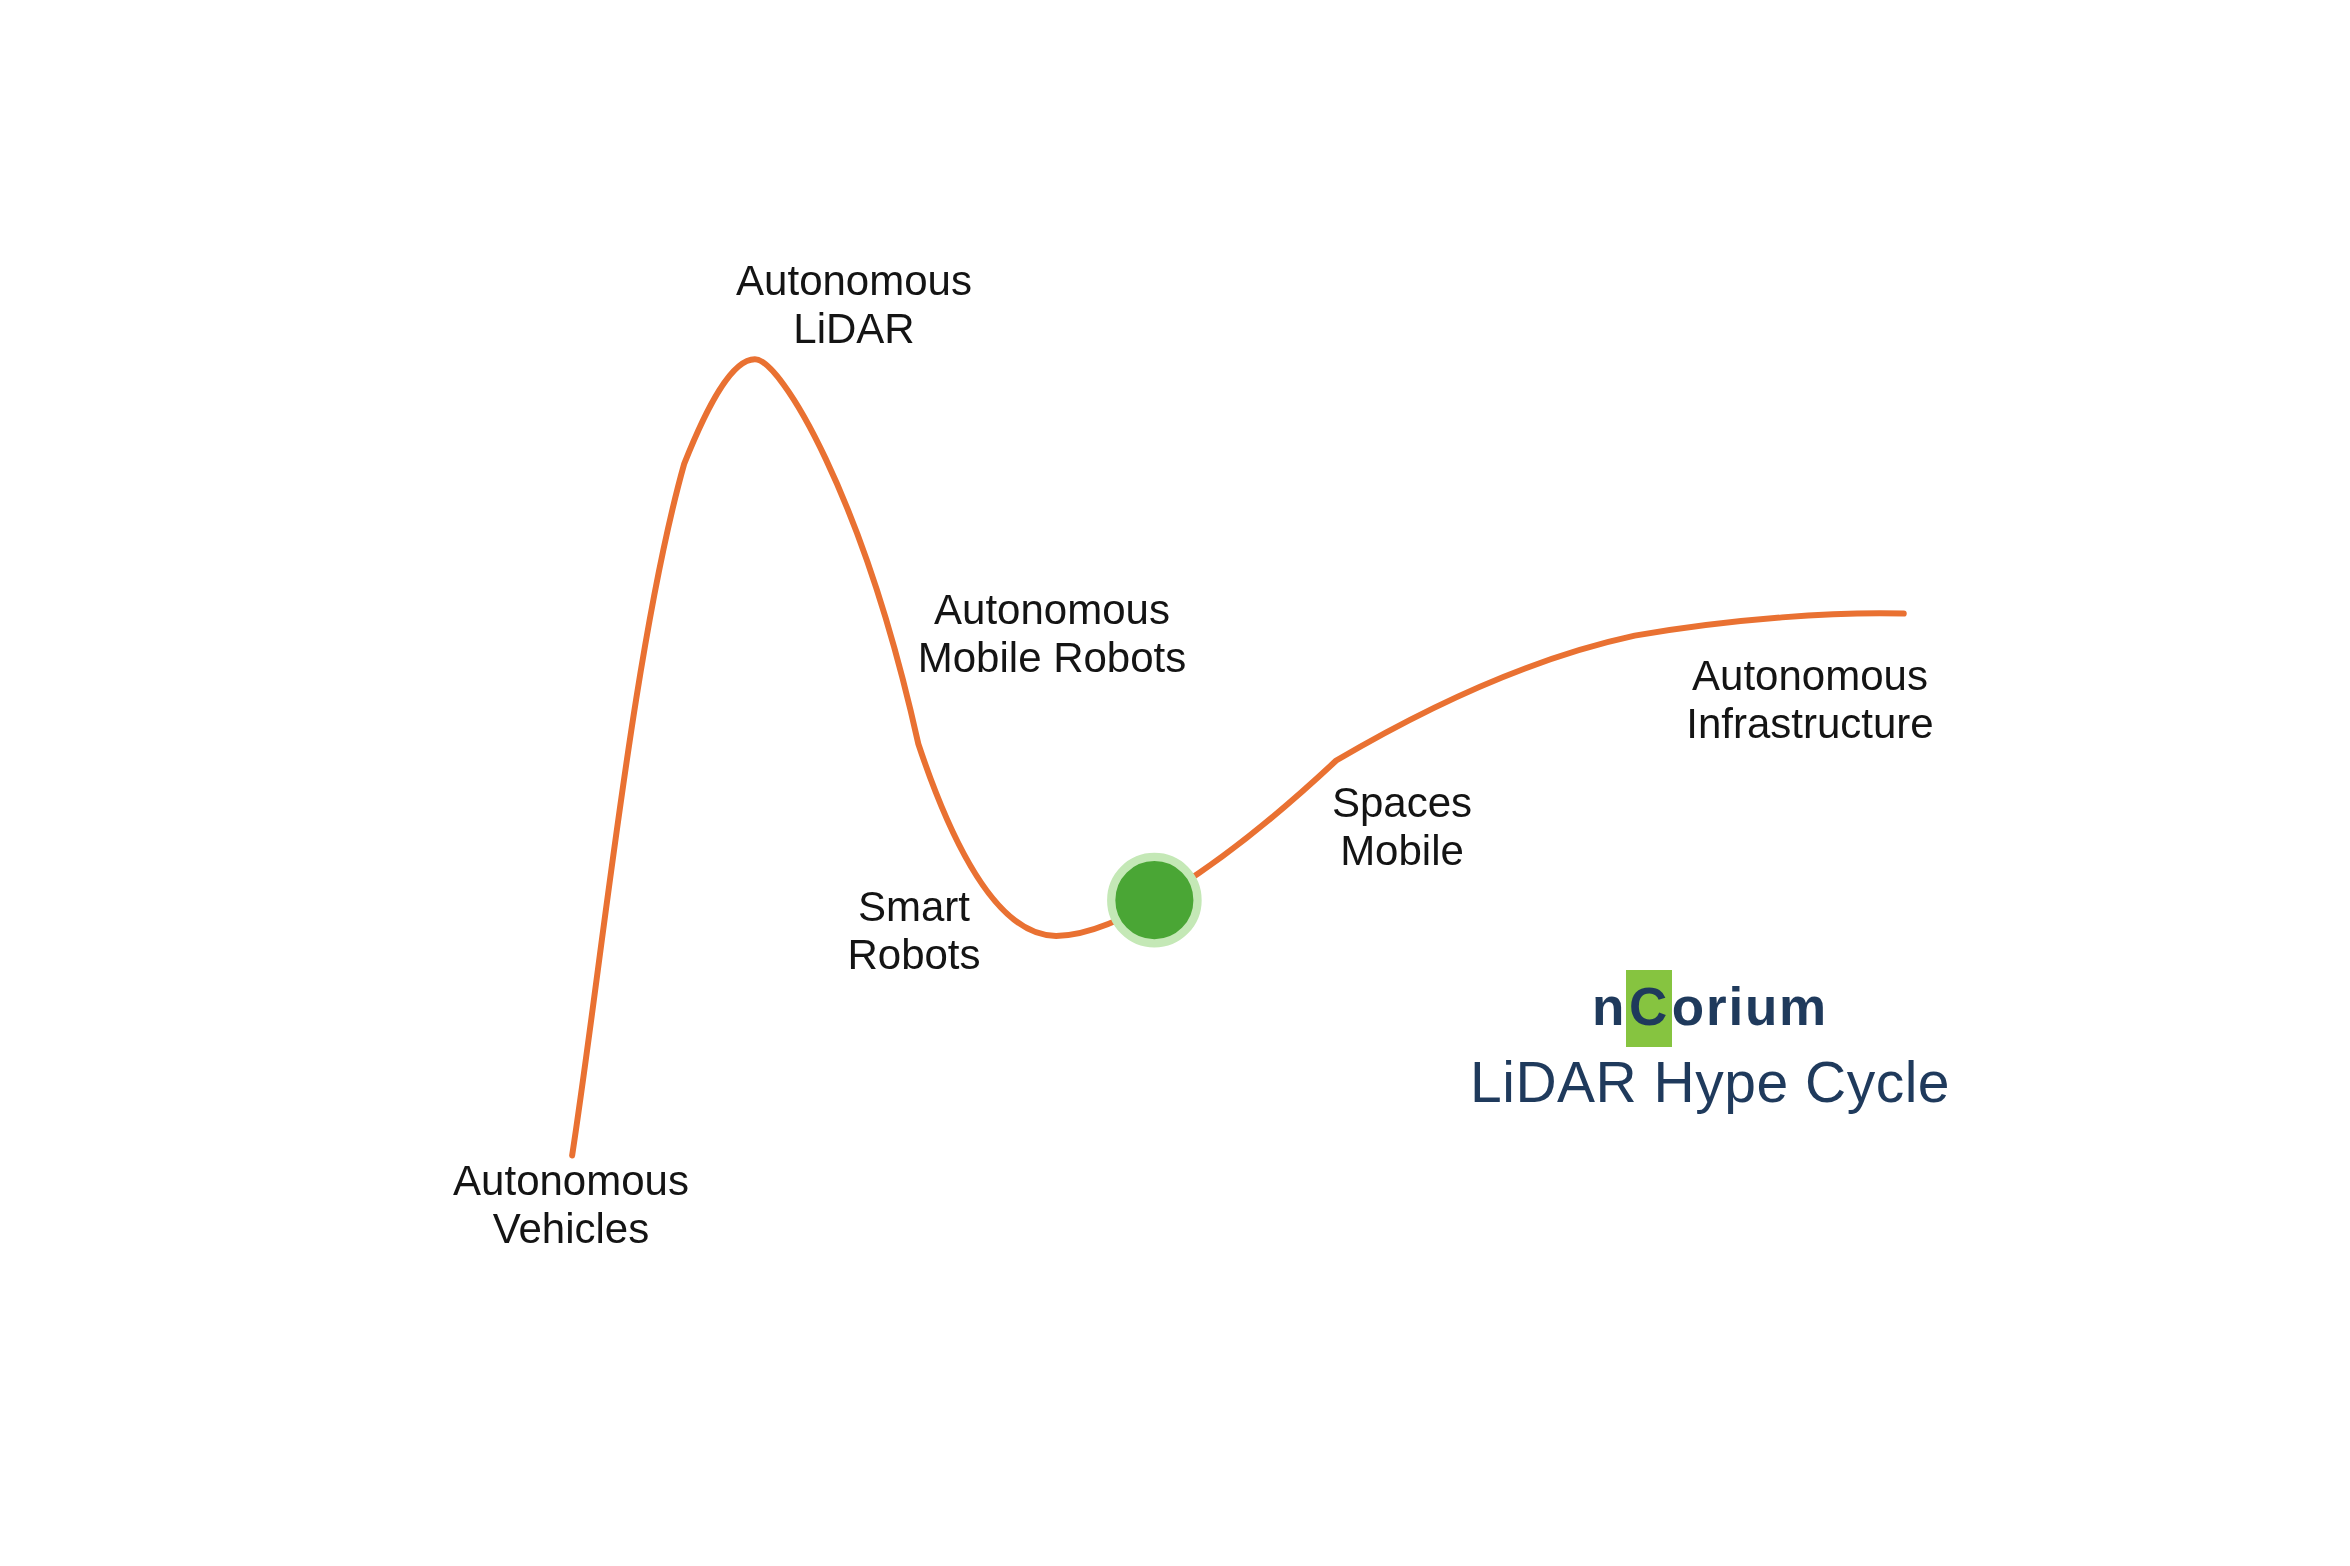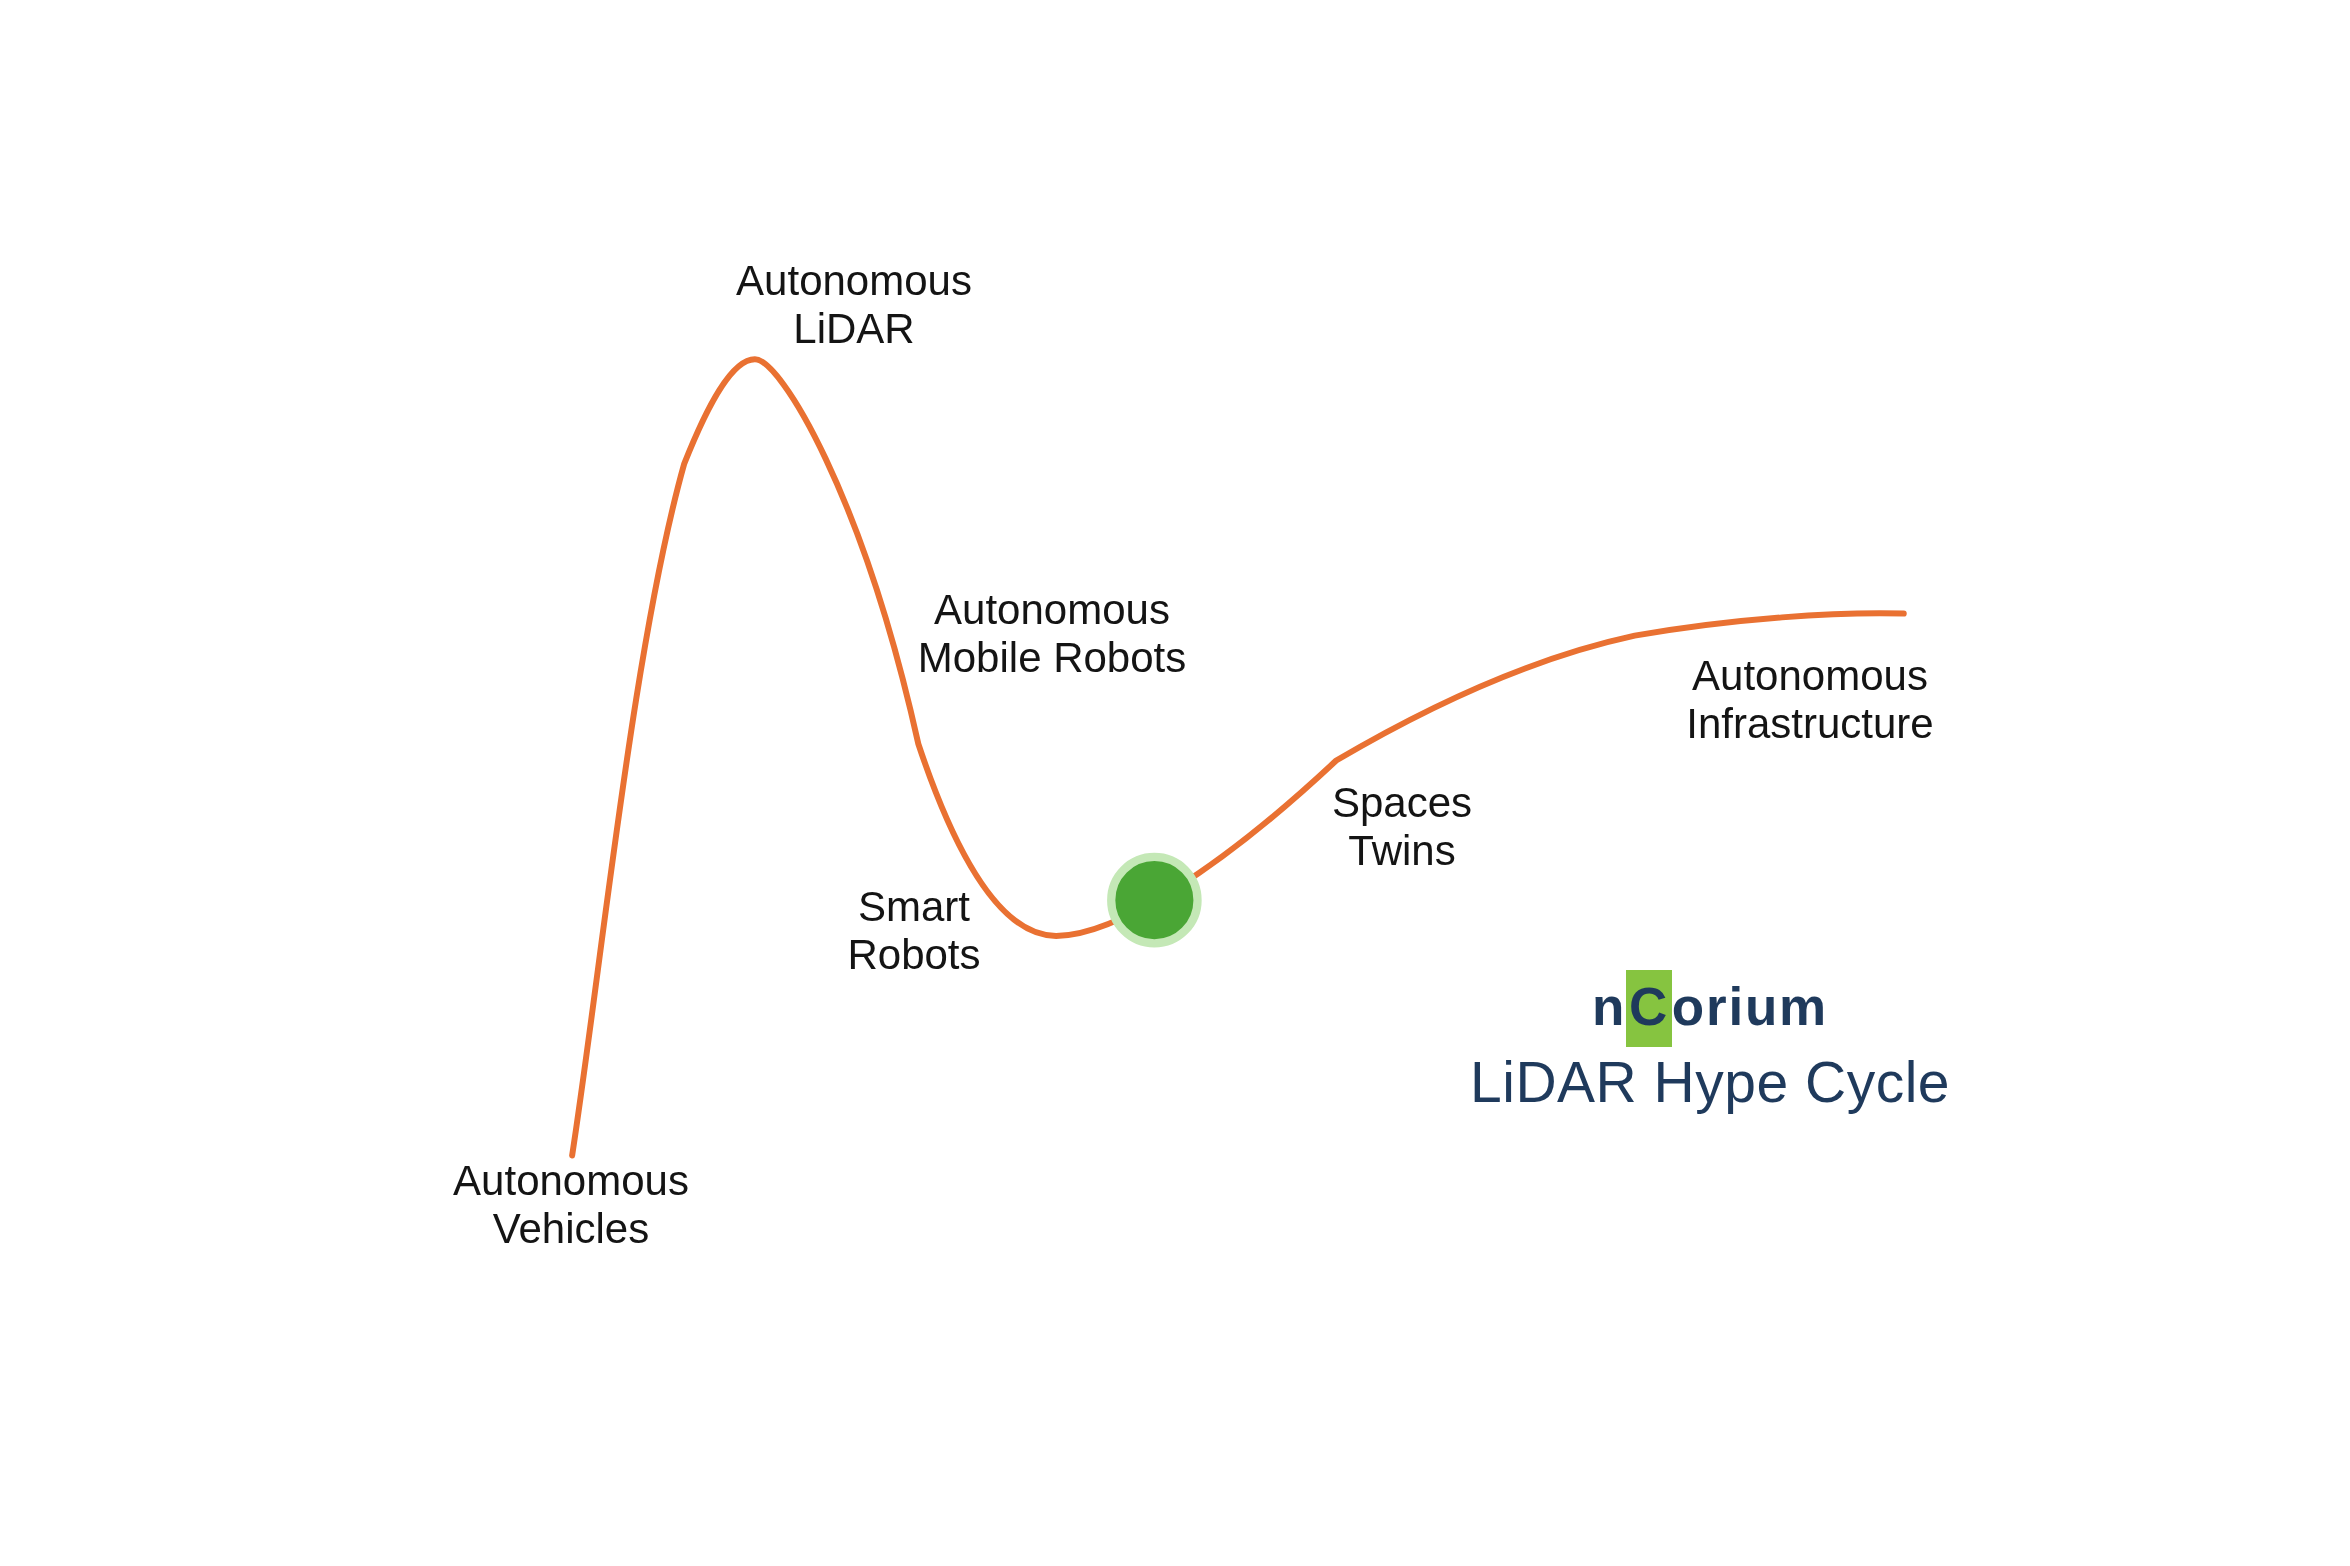--- a/index.html
+++ b/index.html
@@ -112,21 +112,21 @@
     <span style="display:block">Mobile Robots</span>
   </div>
 
   <div class="stage-label lbl-smart-spaces">
     <span style="display:block">Smart</span>
     <span style="display:block">Robots</span>
   </div>
 
   <div class="stage-label lbl-digital-twins">
     <span style="display:block">Spaces</span>
-    <span style="display:block">Twins</span>
+    <span style="display:block">Mobile</span>
   </div>
 
   <div class="stage-label lbl-autonomous-infrastructure">
     <span style="display:block">Autonomous</span>
     <span style="display:block">Infrastructure</span>
   </div>
 
   <div class="brand-block">
     <div class="brand-logo"><span>n</span><span class="c-box">C</span><span>orium</span></div>
     <div class="brand-subtitle">LiDAR Hype Cycle</div>

